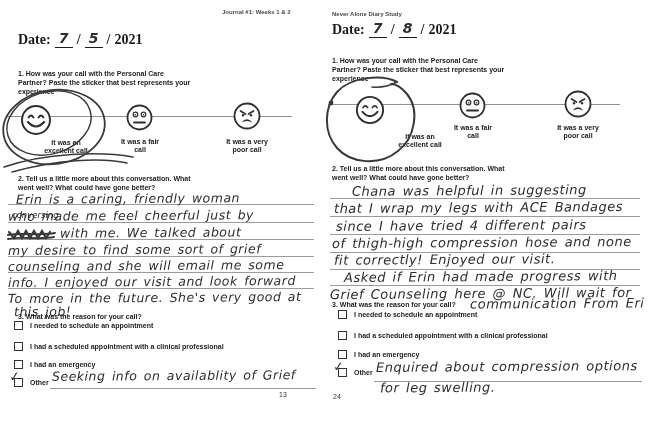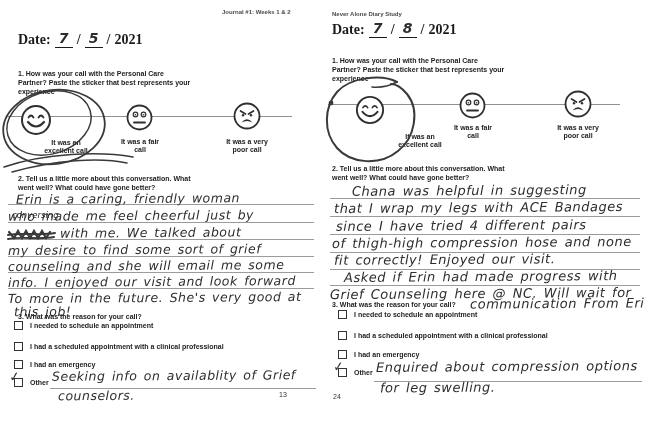--- a/index.html
+++ b/index.html
@@ -129,21 +129,20 @@
       <span class="cbl">I had an emergency</span>
     </div>
     <div class="abs cbrow" style="left:14px;top:378px;">
       <span class="cb"></span>
       <span class="cbl">Other</span>
     </div>
     <div class="abs check" style="left:9px;top:369px;transform:rotate(-8deg);">✓</div>
 
     <div class="abs hw" style="left:52px;top:369px;">Seeking info on availablity of Grief</div>
     <div class="abs rule" style="left:50px;top:388px;width:266px;"></div>
-    <div class="abs hw" style="left:58px;top:389px;">counselors.</div>
 
     <div class="abs pagenum" style="left:279px;top:391px;">13</div>
   </div>
 
   <div class="page" style="left:326px;">
 
     <div class="abs hdr" style="left:6px;top:11px;">Never Alone Diary Study</div>
 
     <div class="abs daterow" style="left:6px;top:19px;">
       <span class="dlabel">Date:</span>

